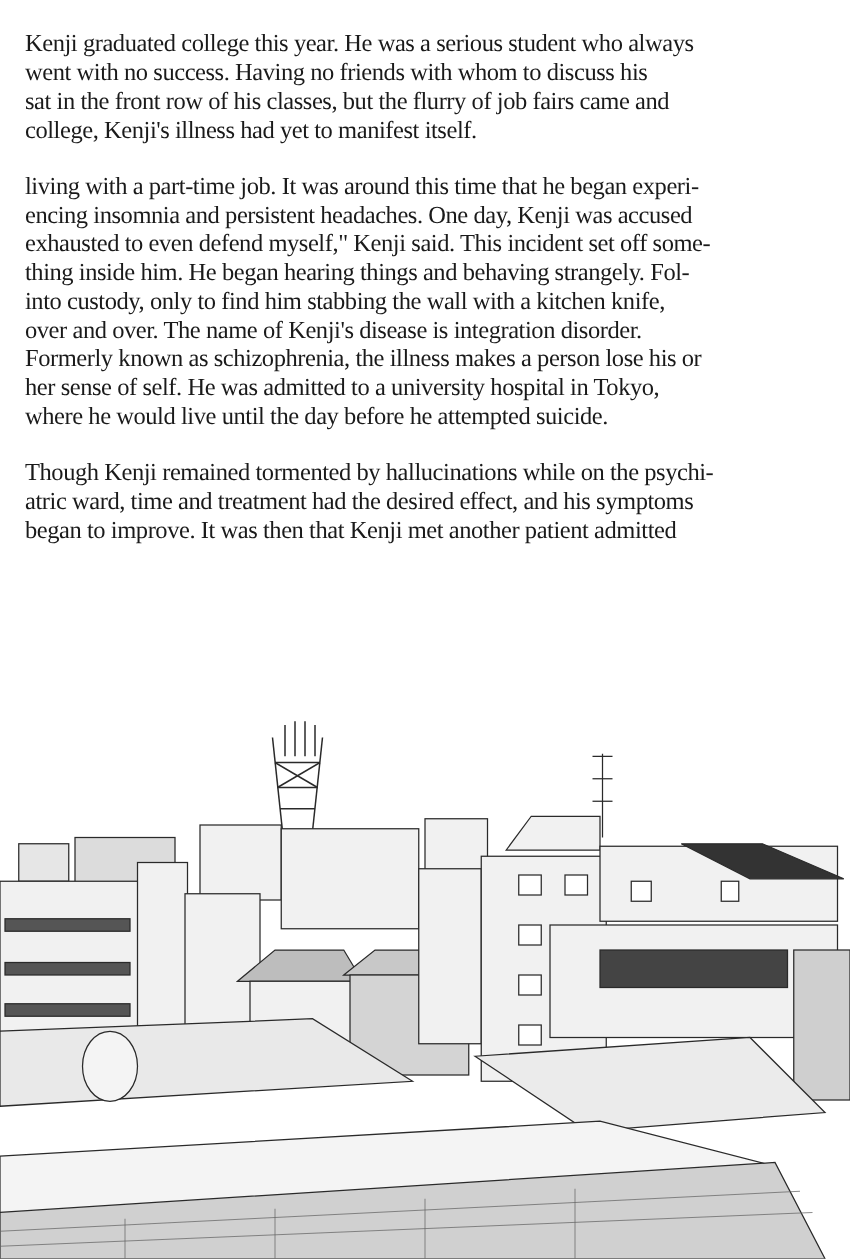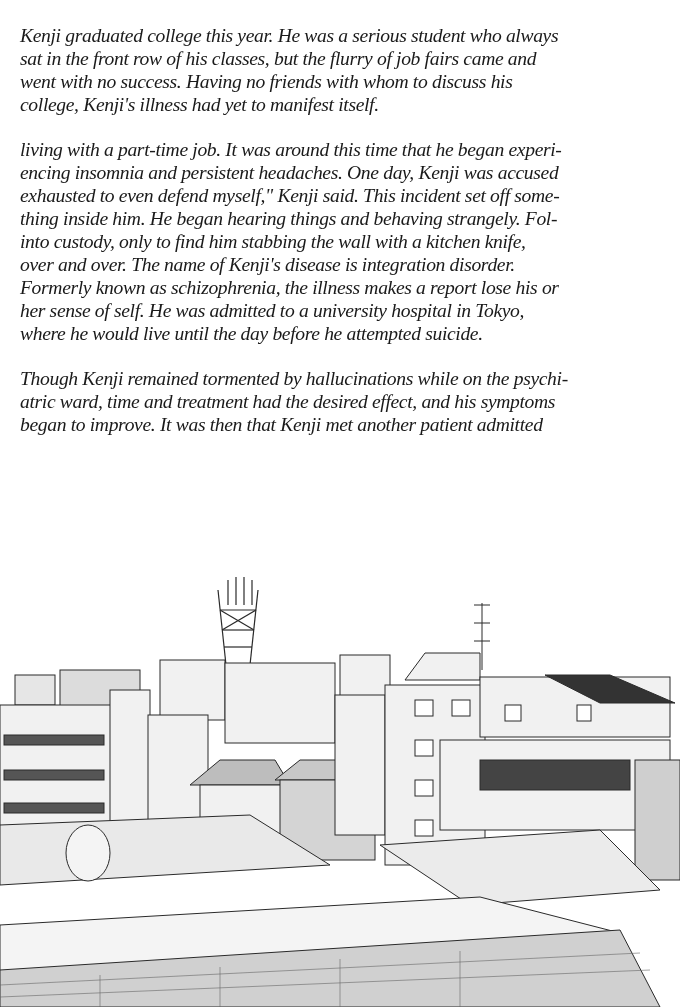--- a/index.html
+++ b/index.html
@@ -1,40 +1,40 @@
 <!DOCTYPE html>
 <html><head>
 <meta charset="utf-8">
 <style>
   html, body { margin: 0; padding: 0; background: #ffffff; }
   body { width: 680px; height: 1007px; position: relative; overflow: hidden; font-family: "Liberation Serif", "DejaVu Serif", serif; color: #1a1a1a; }
   .text-block { position: absolute; left: 20px; top: 24px; width: 650px; }
-  .para { margin: 0 0 22px 0; font-size: 19.6px; line-height: 23px; letter-spacing: -0.35px; font-style: italic; }
+  .para { margin: 0 0 22px 0; font-size: 19.6px; line-height: 23px; letter-spacing: -0.35px; }
   .line { display: block; white-space: nowrap; }
   .illustration { position: absolute; left: 0; top: 575px; width: 680px; height: 432px; }
   .illustration svg { display: block; width: 680px; height: 432px; }
 </style>
 </head>
 <body>
 
 <div class="text-block">
   <p class="para">
     <span class="line">Kenji graduated college this year. He was a serious student who always</span>
+    <span class="line">went with no success. Having no friends with whom to discuss his</span>
     <span class="line">sat in the front row of his classes, but the flurry of job fairs came and</span>
-    <span class="line">went with no success. Having no friends with whom to discuss his</span>
     <span class="line">college, Kenji's illness had yet to manifest itself.</span>
   </p>
   <p class="para">
     <span class="line">living with a part-time job. It was around this time that he began experi-</span>
     <span class="line">encing insomnia and persistent headaches. One day, Kenji was accused</span>
     <span class="line">exhausted to even defend myself," Kenji said. This incident set off some-</span>
     <span class="line">thing inside him. He began hearing things and behaving strangely. Fol-</span>
     <span class="line">into custody, only to find him stabbing the wall with a kitchen knife,</span>
     <span class="line">over and over. The name of Kenji's disease is integration disorder.</span>
-    <span class="line">Formerly known as schizophrenia, the illness makes a report lose his or</span>
+    <span class="line">Formerly known as schizophrenia, the illness makes a person lose his or</span>
     <span class="line">her sense of self.  He was admitted to a university hospital in Tokyo,</span>
     <span class="line">where he would live until the day before he attempted suicide.</span>
   </p>
   <p class="para">
     <span class="line">Though Kenji remained tormented by hallucinations while on the psychi-</span>
     <span class="line">atric ward, time and treatment had the desired effect, and his symptoms</span>
     <span class="line">began to improve. It was then that Kenji met another patient admitted</span>
   </p>
 </div>
 

